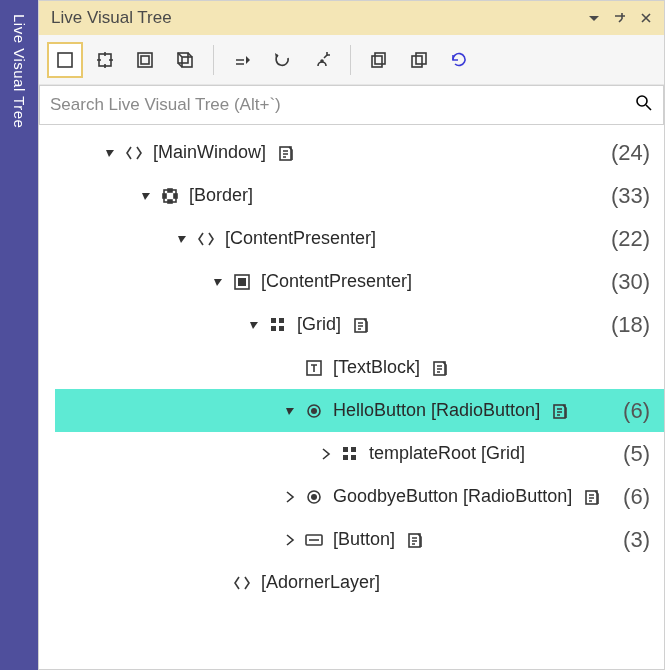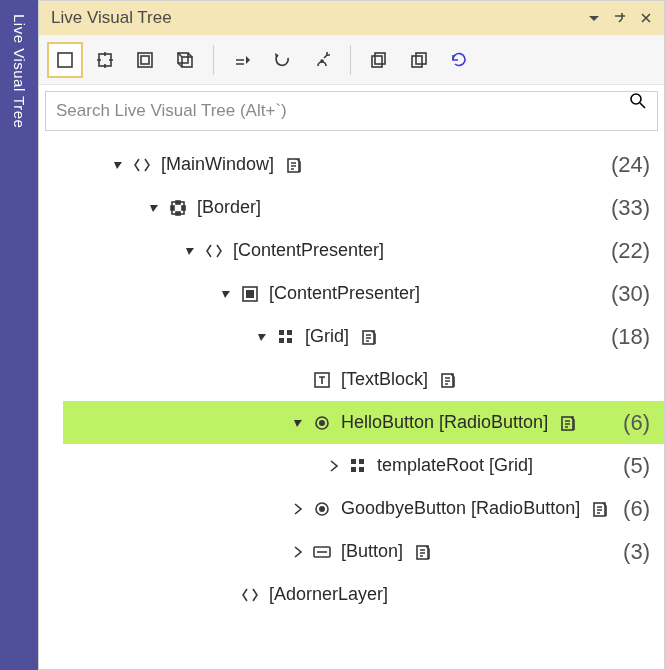--- a/index.html
+++ b/index.html
@@ -70,48 +70,48 @@
   }
   .tool-sep {
     width: 1px;
     height: 30px;
     background: #cfcfcf;
     margin: 0 6px;
   }
   .searchbar {
     height: 40px;
     border: 1px solid #cfcfcf;
-    margin: 6px;
-    display: flex;
+    margin: 0;
+    display: flex;
+    align-items: center;
     padding: 0 10px;
   }
   .searchbar input {
     flex: 1;
     border: none;
     outline: none;
     font-size: 17px;
     color: #555;
     background: transparent;
   }
   .searchbar input::placeholder { color: #8a8a8a; }
   .tree {
     flex: 1;
-    padding: 6px 0 6px 0;
+    padding: 6px 0 6px 16px;
     overflow: auto;
-    margin-left: 24px;
   }
   .row {
     display: flex;
     align-items: center;
     height: 43px;
     padding: 0 14px 0 6px;
     font-size: 18px;
     color: #2a2a2a;
   }
-  .row.selected { background: #bef264; }
+  .row.selected { background: #5eead4; }
   .indent { flex-shrink: 0; }
   .chev {
     width: 18px; height:18px;
     display: flex; align-items:center; justify-content:center;
     margin-right: 4px;
     color:#333;
   }
   .chev.empty { visibility:hidden; }
   .type-icon {
     width: 22px; height:22px;

